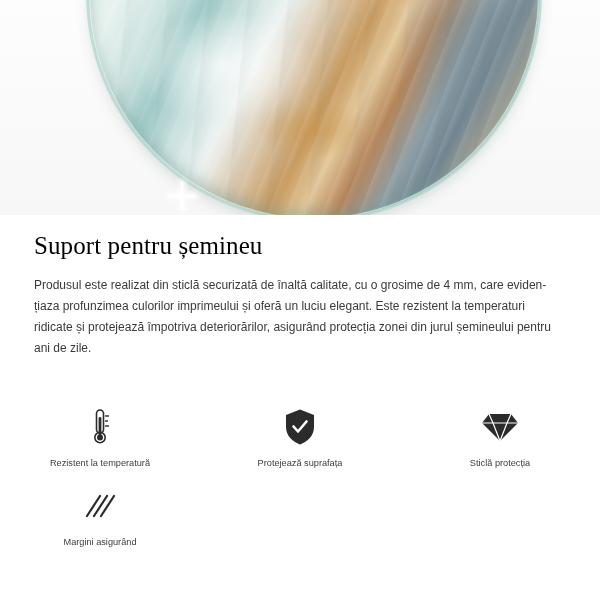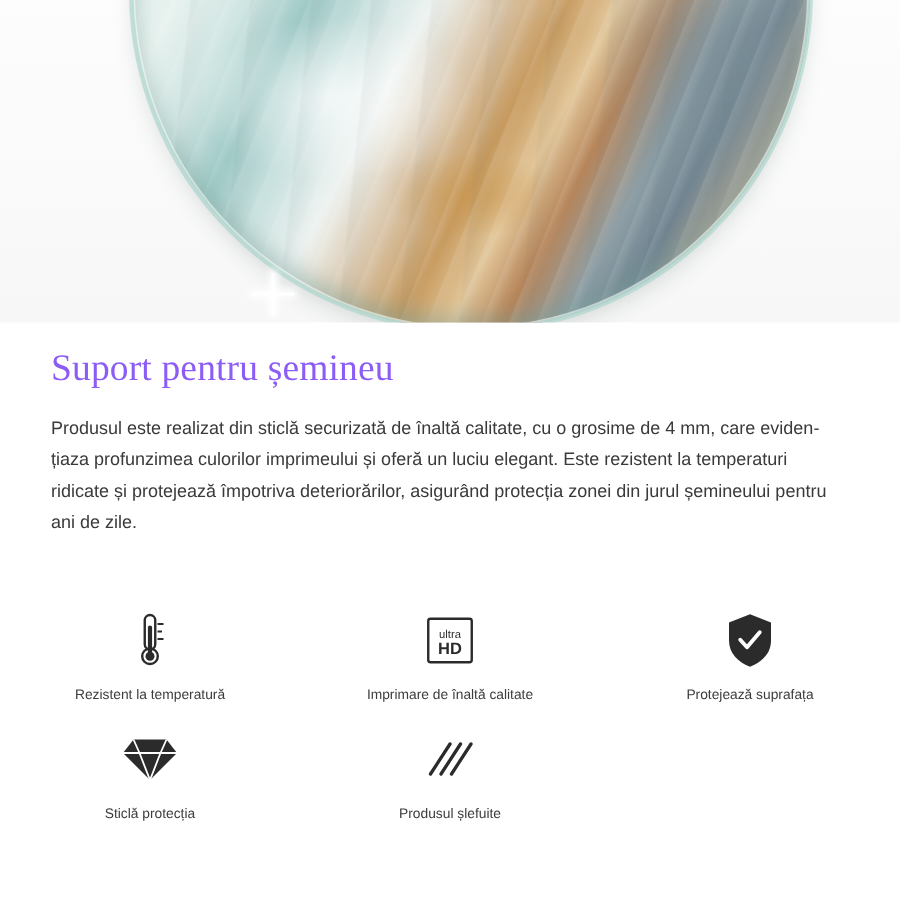--- a/index.html
+++ b/index.html
@@ -112,21 +112,21 @@
 
   
   .content { position: absolute; left: 0; top: 215px; width: 600px; }
   .headline {
     margin: 0;
     padding: 14px 34px 0 34px;
     font-family: "Liberation Serif", serif;
     font-weight: 400;
     font-size: 25px;
     line-height: 33px;
-    color: #8b5cf6;
+    color: #000000;
     letter-spacing: 0.1px;
   }
   .headline .line2 { display: block; }
   .paragraph {
     margin: 0;
     padding: 13px 46px 0 34px;
     font-size: 12px;
     line-height: 21px;
     color: #3a3a3a;
   }
@@ -193,30 +193,20 @@
         <rect x="11.6" y="10" width="2.8" height="19" rx="1.4" fill="#2b2b2b"></rect>
         <circle cx="13" cy="30.5" r="3" fill="#2b2b2b"></circle>
         <line x1="18" y1="9" x2="22" y2="9" stroke="#2b2b2b" stroke-width="1.4"></line>
         <line x1="18" y1="14" x2="21" y2="14" stroke="#2b2b2b" stroke-width="1.4"></line>
         <line x1="18" y1="19" x2="22" y2="19" stroke="#2b2b2b" stroke-width="1.4"></line>
       </svg>
     </div>
     <div class="feature-label">Rezistent la temperatură</div>
   </div>
 
-  <div class="feature">
-    <div class="feature-icon">
-      <svg width="36" height="36" viewBox="0 0 36 36">
-        <rect x="3.5" y="3.5" width="29" height="29" rx="1.5" fill="none" stroke="#2b2b2b" stroke-width="1.6"></rect>
-        <text x="18" y="16" font-family="Liberation Sans, sans-serif" font-size="7.5" text-anchor="middle" fill="#2b2b2b">ultra</text>
-        <text x="18" y="27" font-family="Liberation Sans, sans-serif" font-size="11" font-weight="bold" text-anchor="middle" fill="#2b2b2b">HD</text>
-      </svg>
-    </div>
-    <div class="feature-label">Imprimare de înaltă calitate</div>
-  </div>
 
   <div class="feature">
     <div class="feature-icon">
       <svg width="34" height="40" viewBox="0 0 34 40">
         <path d="M17 2.5 L31 8 V20 C31 29 24.5 34.5 17 37.5 C9.5 34.5 3 29 3 20 V8 Z" fill="#2b2b2b"></path>
         <path d="M10.5 19.5 L15 24.5 L23.5 14.5" fill="none" stroke="#ffffff" stroke-width="2.6" stroke-linecap="round" stroke-linejoin="round"></path>
       </svg>
     </div>
     <div class="feature-label">Protejează suprafața</div>
   </div>
@@ -235,17 +225,17 @@
   <div class="feature">
     <div class="feature-icon">
       <svg width="38" height="34" viewBox="0 0 38 34">
         <g stroke="#2b2b2b" stroke-width="2.2" stroke-linecap="round">
           <line x1="6" y1="27" x2="19" y2="7"></line>
           <line x1="13" y1="27" x2="26" y2="7"></line>
           <line x1="20" y1="27" x2="33" y2="7"></line>
         </g>
       </svg>
     </div>
-    <div class="feature-label">Produsul șlefuite</div>
+    <div class="feature-label">Margini asigurând</div>
   </div>
 
 
 </div>
 
 </body></html>

